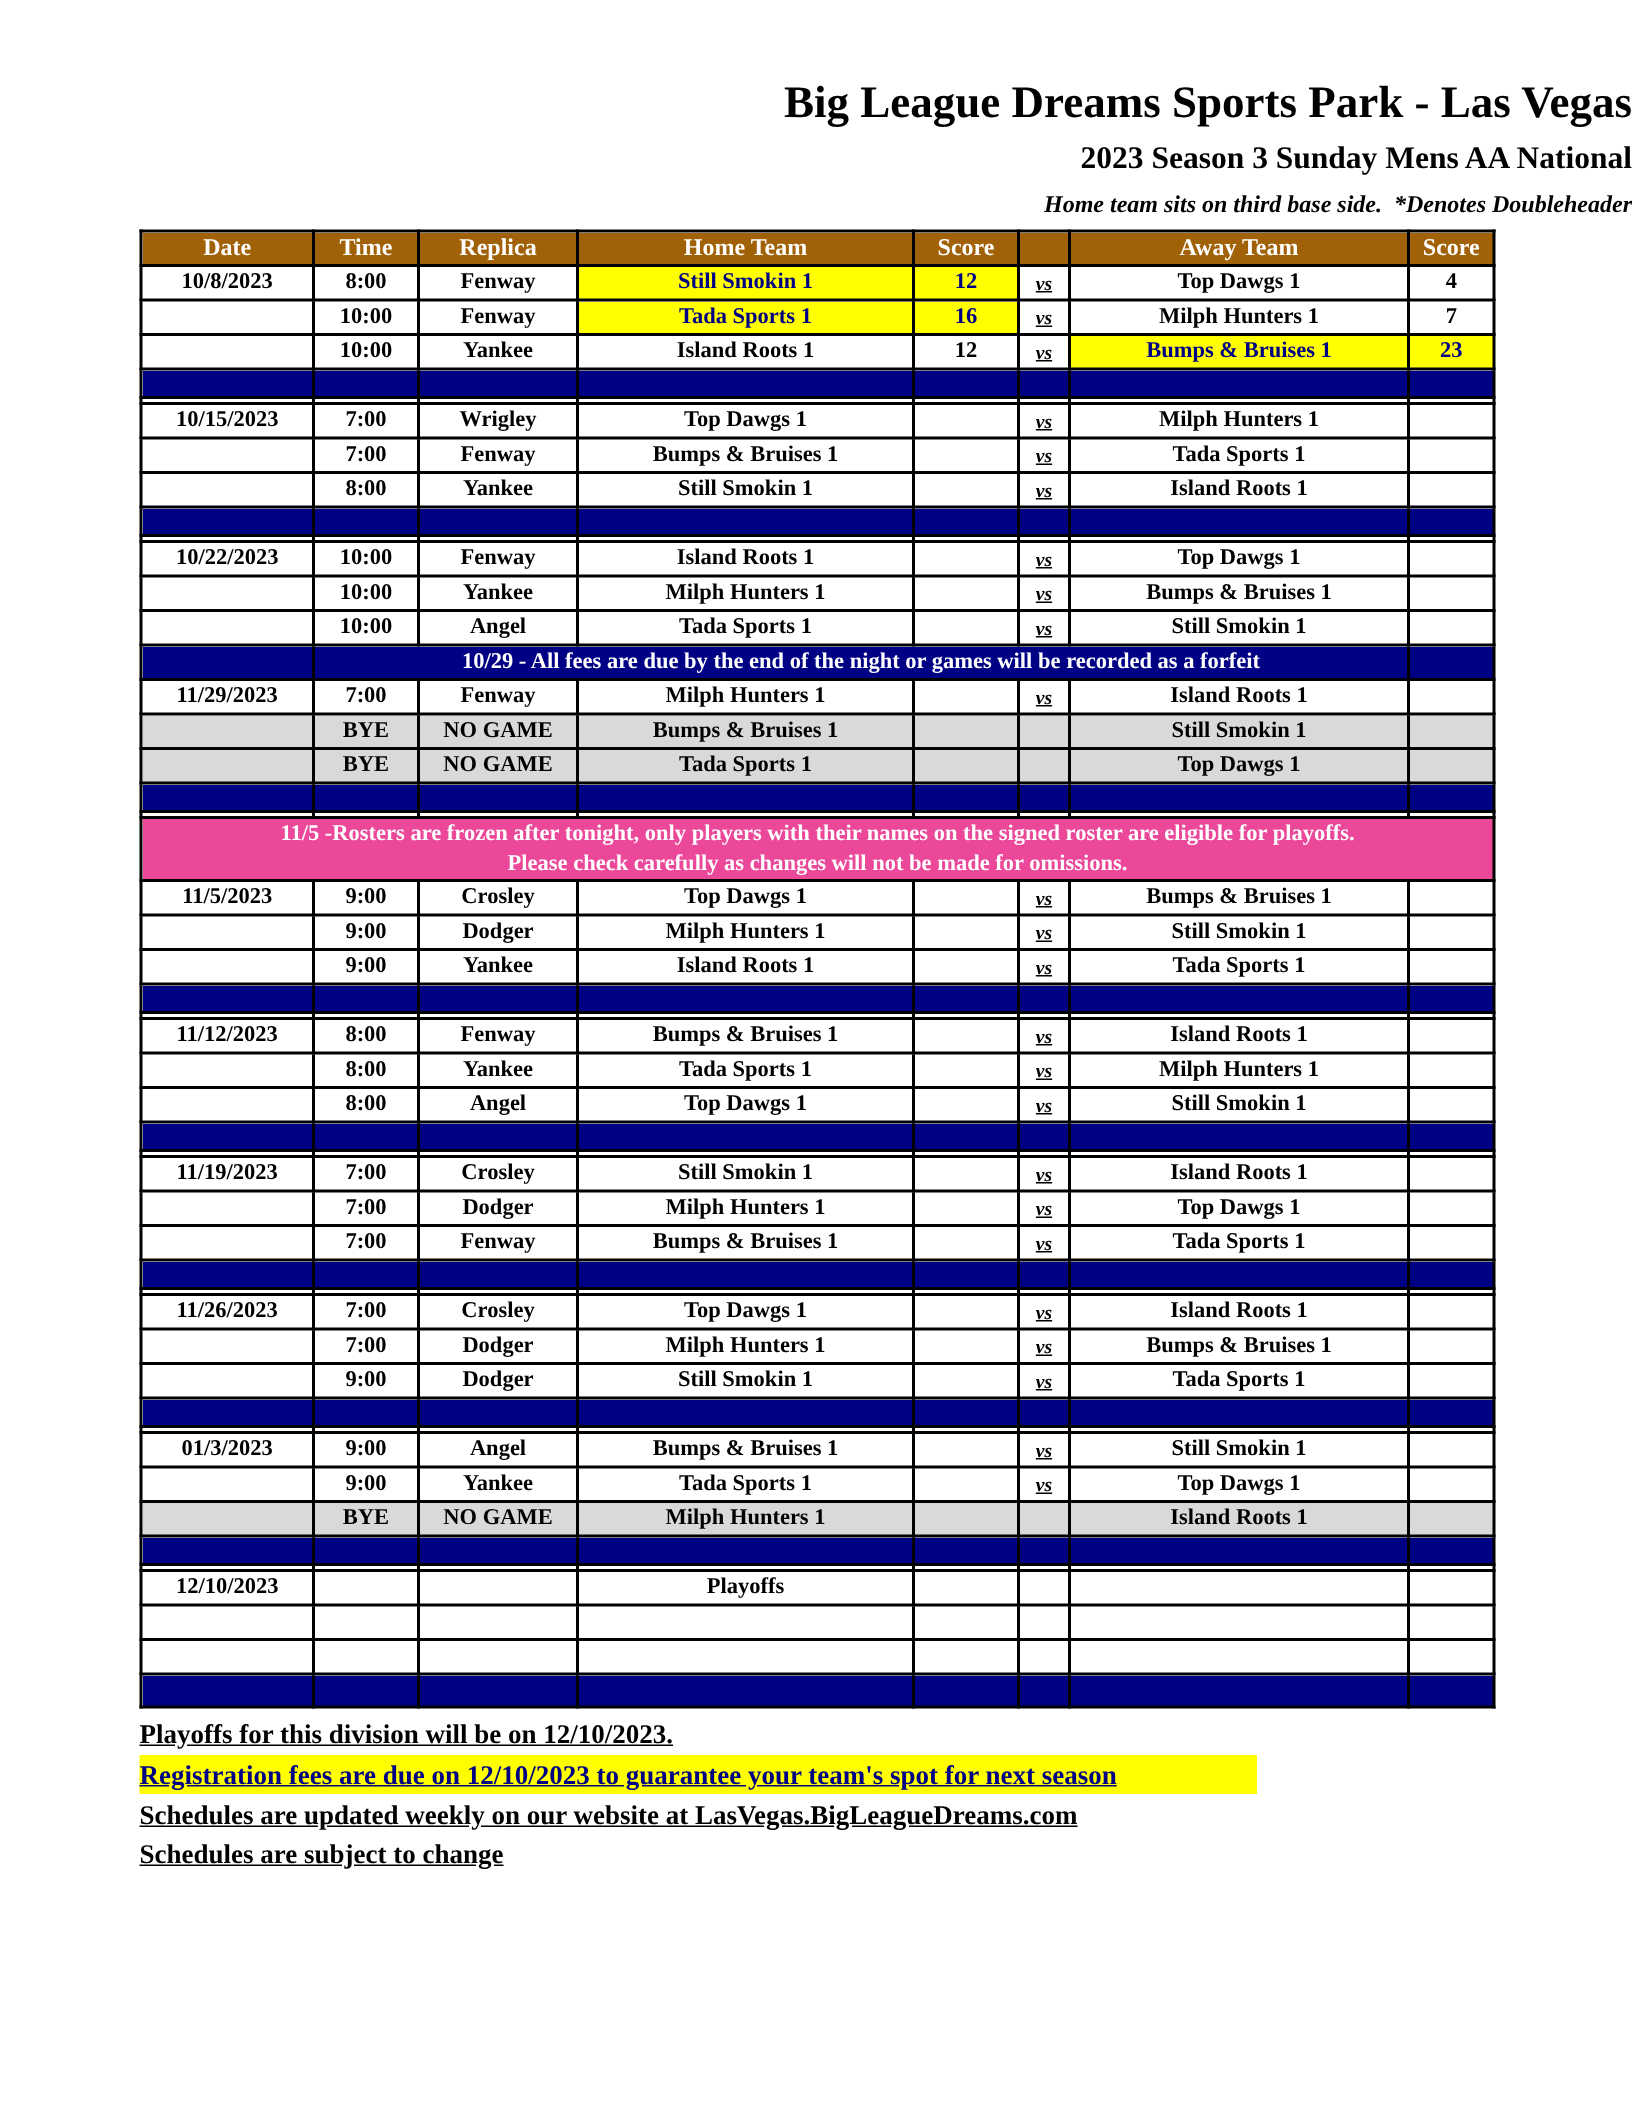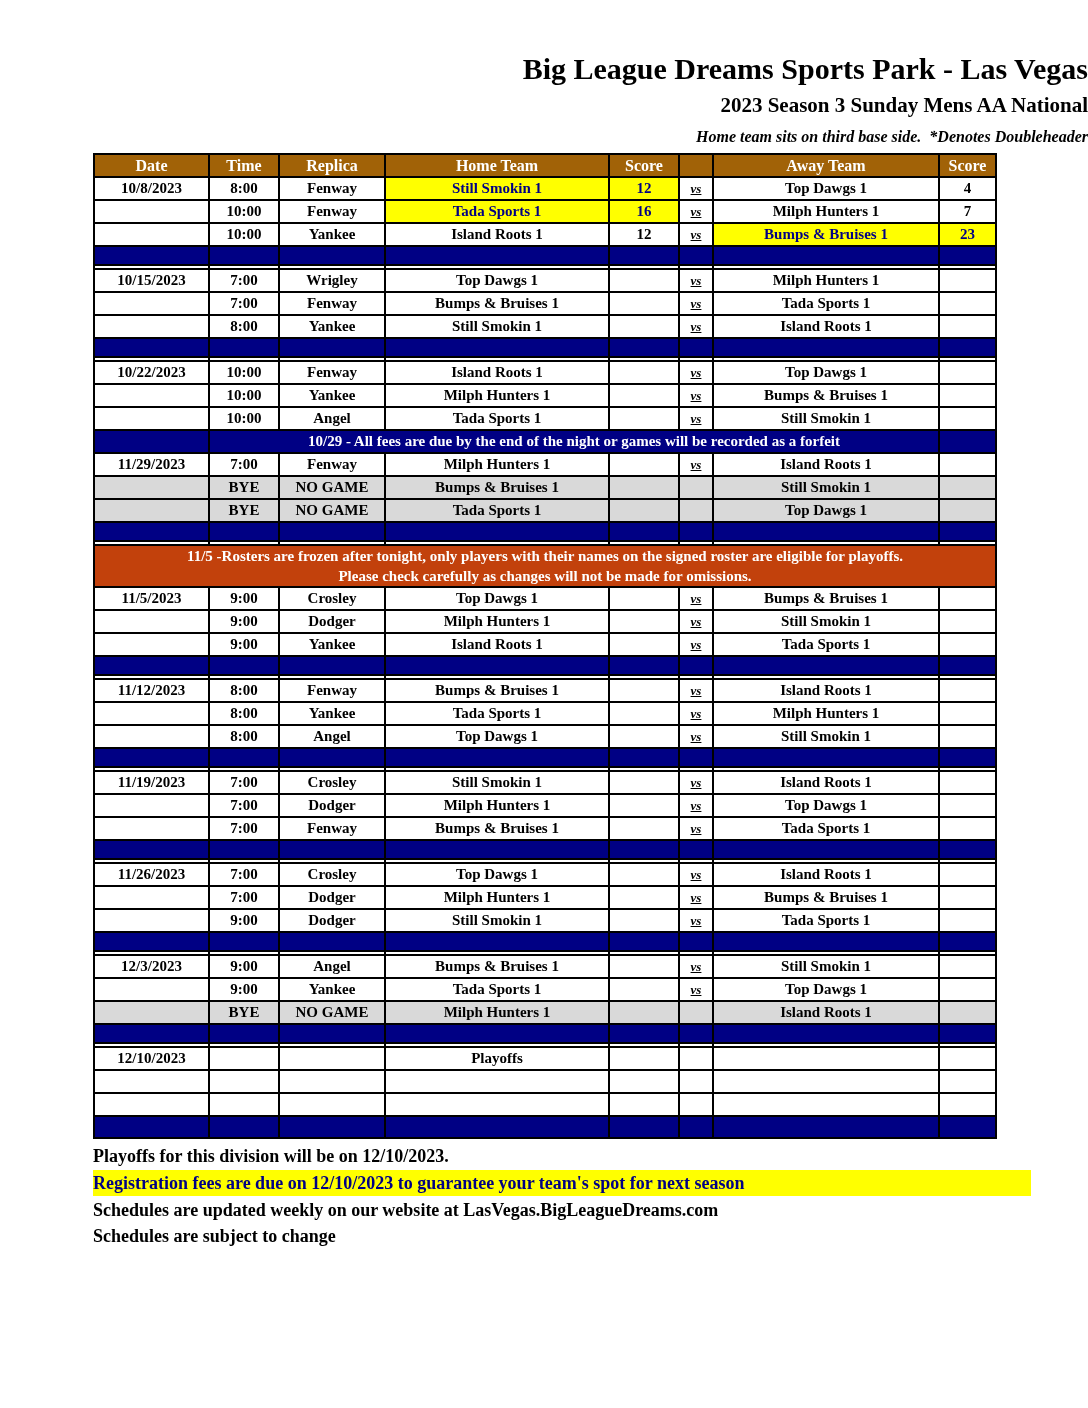--- a/index.html
+++ b/index.html
@@ -19,27 +19,27 @@
   td,th{
     border:2px solid #000;padding:0;height:21px;
     font-weight:bold;font-size:15px;text-align:center;vertical-align:middle;
     overflow:hidden;white-space:nowrap;line-height:21px;
   }
   thead th{background:#a16207;color:#ffffff;font-size:16px;}
   tr.sep td{background:#000084;height:17px;}
   tr.final td{height:20px;}
   tr.gap td{height:2px;line-height:2px;}
   tr.noterow td{background:#000084;color:#ffffff;font-size:15px;}
-  tr.alertrow td{background:#c2410c;color:#ffffff;font-size:15px;height:40px;line-height:20px;}
+  tr.alertrow td{background:#ec4899;color:#ffffff;font-size:15px;height:40px;line-height:20px;}
   tr.bye td{background:#d9d9d9;}
   td.hl{background:#ffff00;color:#000084;}
   td.vs{font-style:italic;font-size:13px;text-decoration:underline;}
   .footer{margin-left:93px;margin-top:4px;font-weight:bold;font-size:18px;}
-  .footer>div{line-height:26px;}
-  .footer .band{background:#ffff00;color:#000084;width:938px;margin:1px 0;}
+  .footer>div{line-height:26px;text-decoration:underline;}
+  .footer .band{background:#ffff00;color:#000084;width:745px;margin:1px 0;}
 </style>
 </head>
 <body>
 
 <div class="head">
   <div class="title">Big League Dreams Sports Park - Las Vegas</div>
   <div class="subtitle">2023 Season 3 Sunday Mens AA National</div>
   <div class="italic-note">Home team sits on third base side.  *Denotes Doubleheader</div>
 </div>
 
@@ -452,21 +452,21 @@
         <td></td>
         <td></td>
         <td></td>
         <td></td>
         <td></td>
         <td></td>
         <td></td>
         <td></td>
       </tr>
       <tr>
-        <td>12/3/2023</td>
+        <td>01/3/2023</td>
         <td>9:00</td>
         <td>Angel</td>
         <td>Bumps &amp; Bruises 1</td>
         <td></td>
         <td class="vs">vs</td>
         <td>Still Smokin 1</td>
         <td></td>
       </tr>
       <tr>
         <td></td>

